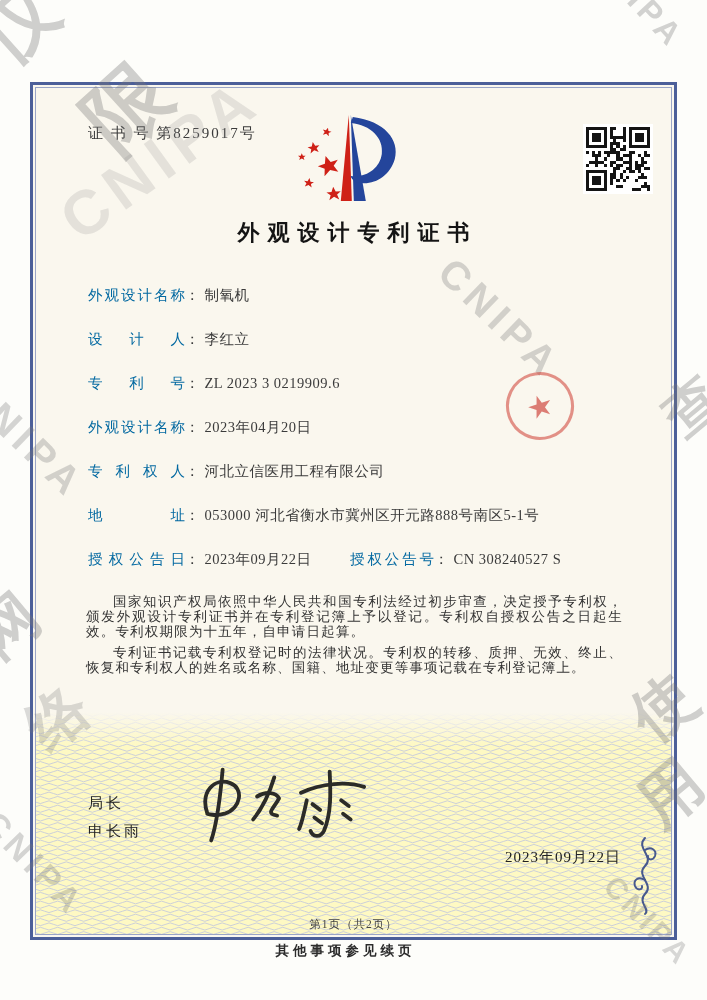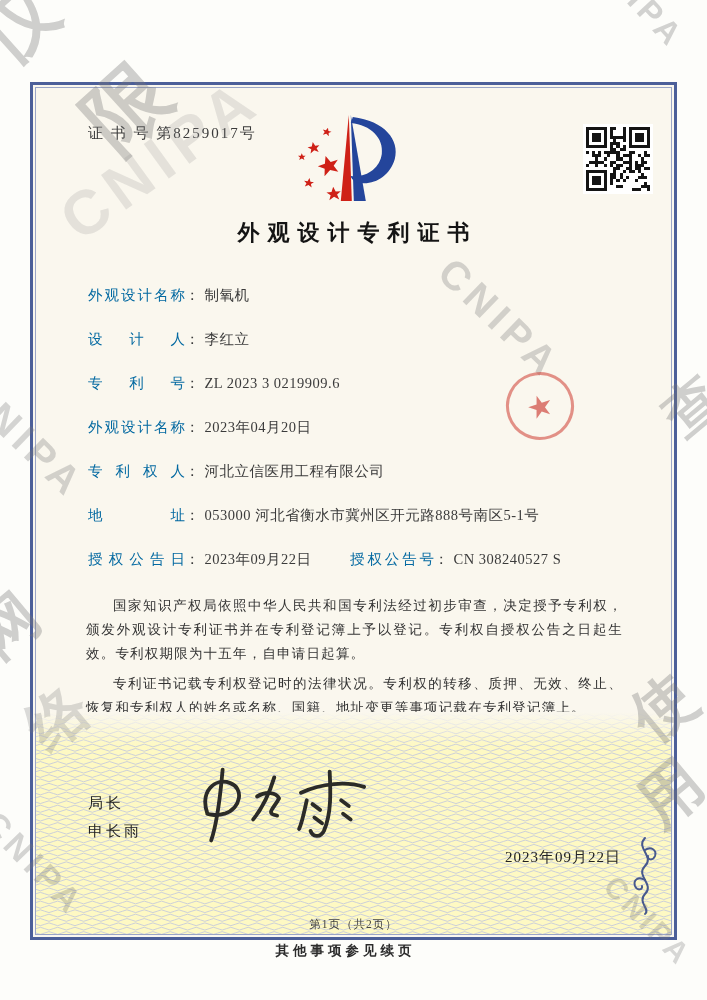--- a/index.html
+++ b/index.html
@@ -21,21 +21,21 @@
   .field-row{display:flex;margin-bottom:26px;line-height:18px;}
   .f-label{flex:none;width:97px;text-align:justify;text-align-last:justify;color:#0369a1;}
   .f-colon{flex:none;margin-right:5px;}
   .f-value{flex:1;letter-spacing:0.5px;white-space:nowrap;}
   .pair{display:flex;}
   .pair .cell{display:flex;}
   .pair .c1{width:262px;flex:none;}
   .pair .c2 .f-label{width:84px;}
   
   .paras{padding:0 48px 0 50px;margin-top:6px;}
-  .paras p{margin:0 0 6px 0;font-size:13.5px;line-height:24px;text-align:justify;
+  .paras p{margin:0 0 6px 0;font-size:13.5px;line-height:15px;text-align:justify;
            text-indent:2em;letter-spacing:1.2px;color:#333;}
   
   .band{position:absolute;left:0;right:0;bottom:0;height:222px;background:#fef9c3;overflow:hidden;}
   .waves{position:absolute;inset:0;width:100%;height:100%;}
   .band-fade{position:absolute;top:0;left:0;right:0;height:34px;
              background:linear-gradient(#faf7ee,rgba(250,247,238,0));}
   .sig-title{position:absolute;left:52px;top:82px;font-size:15px;letter-spacing:3px;color:#222;}
   .sig-name{position:absolute;left:52px;top:110px;font-size:15px;letter-spacing:3px;color:#222;}
   .signature{position:absolute;left:150px;top:52px;width:230px;height:86px;}
   .issue-date{position:absolute;right:50px;top:136px;font-size:15px;letter-spacing:1px;color:#222;}

